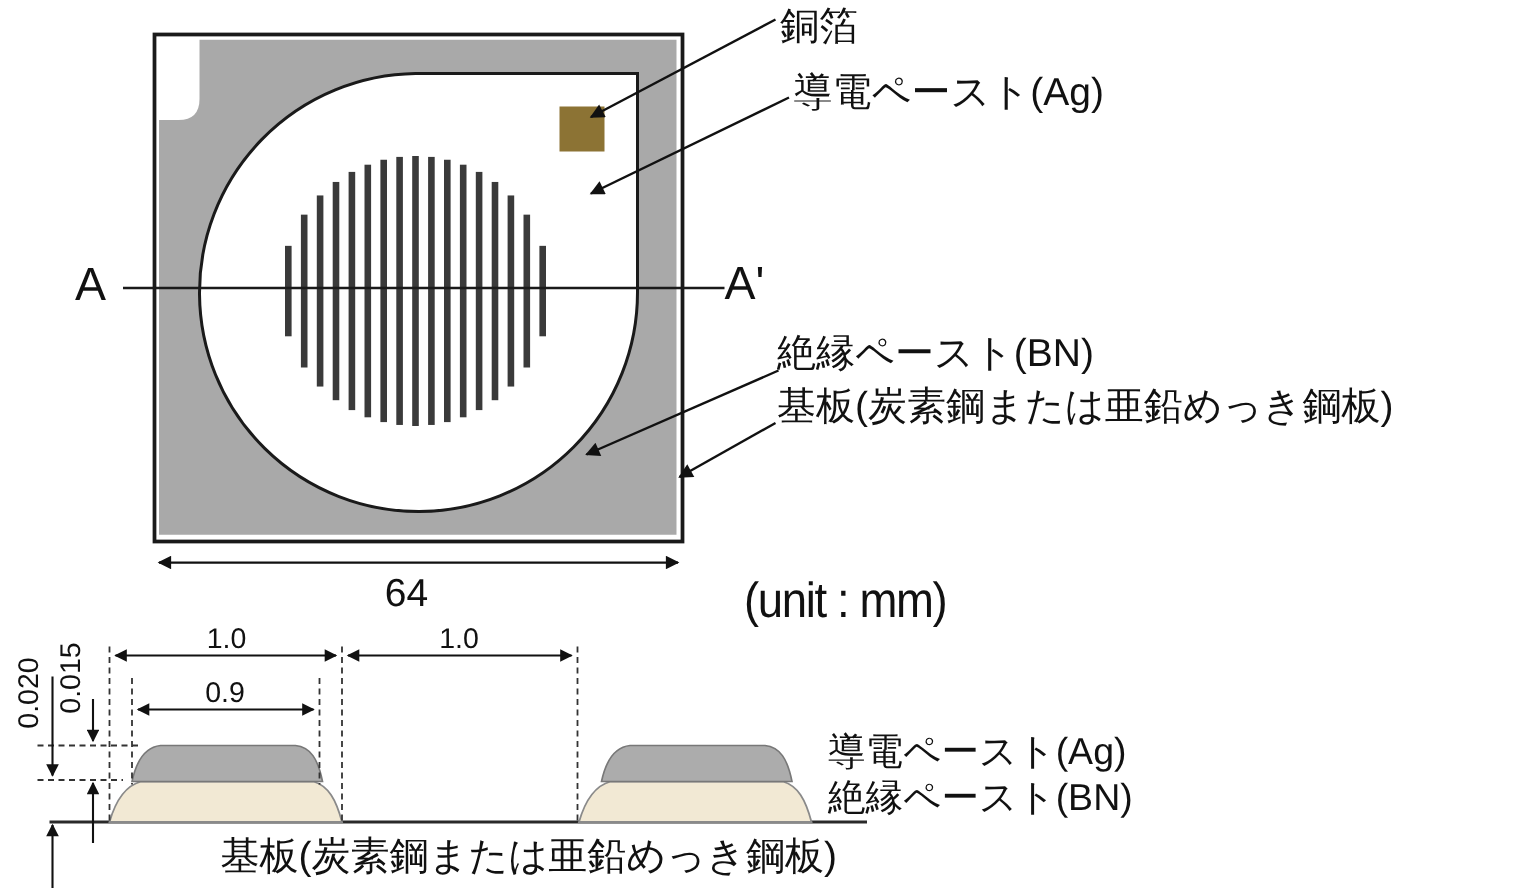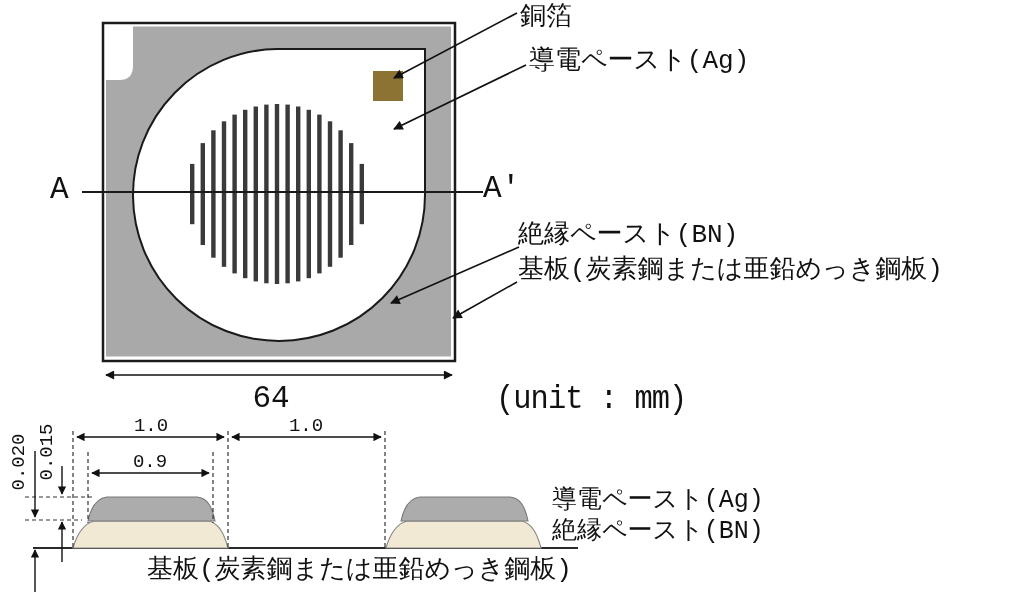--- a/index.html
+++ b/index.html
@@ -1,26 +1,26 @@
 <!DOCTYPE html>
 <html><head>
 <meta charset="utf-8">
 <style>
   html,body{margin:0;padding:0;background:#fff;}
   .stage{
     position:relative;width:1011px;height:596px;background:#fff;overflow:hidden;
-    font-family:Liberation Mono, monospace;color:#111;
+    font-family:Liberation Sans, sans-serif;color:#111;
   }
   .stage svg{position:absolute;left:0;top:0;}
   .lbl{position:absolute;white-space:nowrap;line-height:1.15;color:#111;}
   .callout{font-size:26px;}
   .callout-sm{font-size:25px;}
   .section-letter{font-size:31px;}
   .dimnum{font-size:19px;text-align:center;}
-  .dimnum-lg{font-size:31px;text-align:center;}
+  .dimnum-lg{font-size:26px;text-align:center;}
   .rot{transform:rotate(-90deg);transform-origin:center center;}
   .unit{font-size:33px;font-weight:400;letter-spacing:-1px;transform:scaleX(.92);transform-origin:left center;}
 </style>
 </head>
 <body>
 
 <div class="stage">
 
   <svg width="1011" height="596" viewBox="0 0 1011 596">
     <defs>

